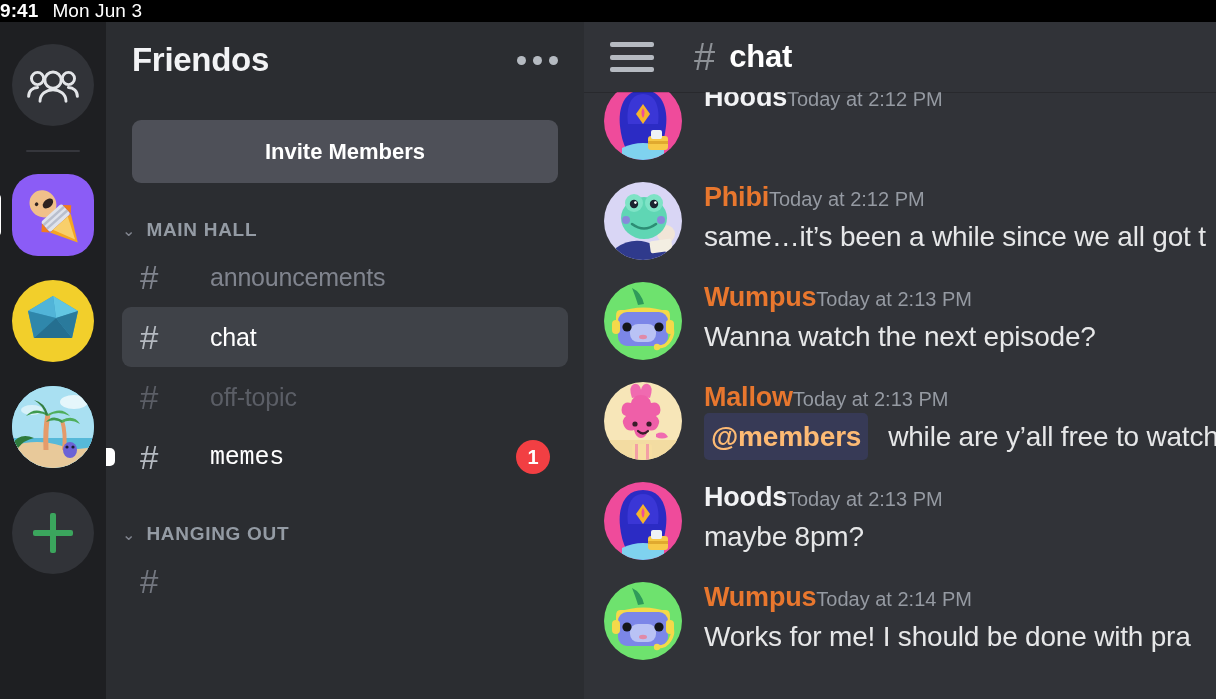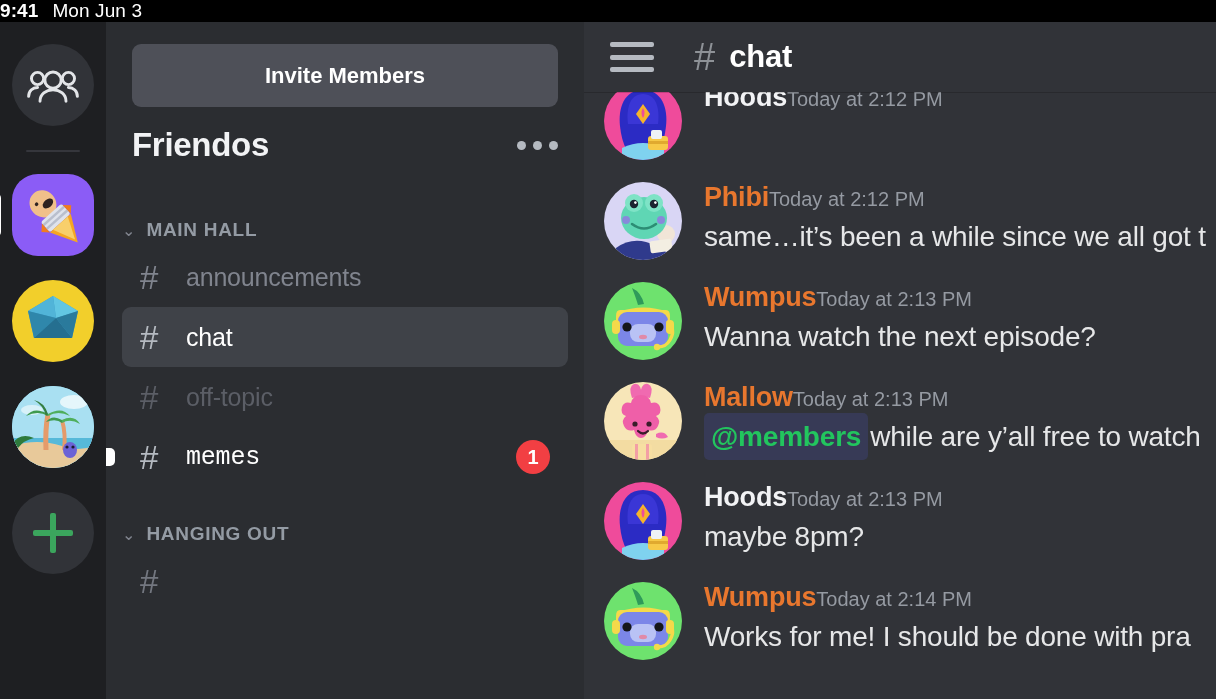--- a/index.html
+++ b/index.html
@@ -92,21 +92,21 @@
 
   .chan{
     height:60px; margin:0 16px 0 16px; border-radius:9px;
     display:flex; align-items:center; padding:0 18px 0 18px;
     cursor:pointer; position:relative;
   }
   .chan .hash{
     font-size:33px; font-weight:400; color:#80848e; width:46px;
     line-height:1; display:flex; align-items:center; justify-content:flex-start;
   }
-  .chan .cname{ font-size:25px; color:#80848e; letter-spacing:-.2px; }
+  .chan .cname{ font-size:25px; color:#80848e; letter-spacing:-.2px;margin-left:24px; }
   .chan.muted .hash, .chan.muted .cname{ color:#5b5e66; }
   .chan.active{ background:#3f4248; }
   .chan.active .cname{ color:#fff; font-weight:400; }
   .chan.active .hash{ color:#b5bac1; }
   .chan.unread .cname{ color:#fff;font-family:Liberation Mono, monospace; }
   .chan.unread .hash{ color:#b5bac1; }
   .chan .badge{
     margin-left:auto; min-width:34px; height:34px; border-radius:17px;
     background:#f23f43; color:#fff; font-size:20px; font-weight:700;
     display:flex; align-items:center; justify-content:center; padding:0 8px;
@@ -140,22 +140,22 @@
   .msg-head{ display:flex; align-items:baseline; gap:0; line-height:1; }
   .author{ font-size:27px; font-weight:700; letter-spacing:-.2px; }
   .author.orange{ color:#e8772e; }
   .author.white{ color:#f2f3f5; }
   .ts{ font-size:20px; color:#959aa2; }
   .msg-text{
     font-size:28px; color:#e6e7e8; margin-top:8px;
     white-space:nowrap; line-height:1.25; letter-spacing:-.2px;
   }
   .mention{
-    color:#22c55e; background:rgba(88,101,242,.16); font-weight:700;
-    border-radius:5px; padding:8px 7px; margin-right:2px;
+    color:#fdba74; background:rgba(88,101,242,.16); font-weight:700;
+    border-radius:5px; padding:8px 7px; margin-right:20px;
   }
 
   
   .av-svg{ width:100%; height:100%; display:block; }
 </style>
 </head>
 <body>
 
 <div id="statusbar">
   <span class="clock">9:41</span>
@@ -246,31 +246,31 @@
 
     <div class="srv-wrap">
       <div class="srv addsrv">
         <span class="plus"></span>
       </div>
     </div>
   </div>
 
   <div id="sidebar">
 
-    <div id="invite-btn">
-      <span>Invite Members</span>
-    </div>
-
     <div id="srv-header">
       <div id="srv-name">Friendos</div>
       <div id="srv-more">
           <i></i>
           <i></i>
           <i></i>
         </div>
+    </div>
+
+    <div id="invite-btn">
+      <span>Invite Members</span>
     </div>
 
     <div class="cat">
       <span class="chev">⌄</span>
       <span class="cat-label">MAIN HALL</span>
     </div>
 
     <div class="chan">
       <span class="hash">#</span>
       <span class="cname">announcements</span>

